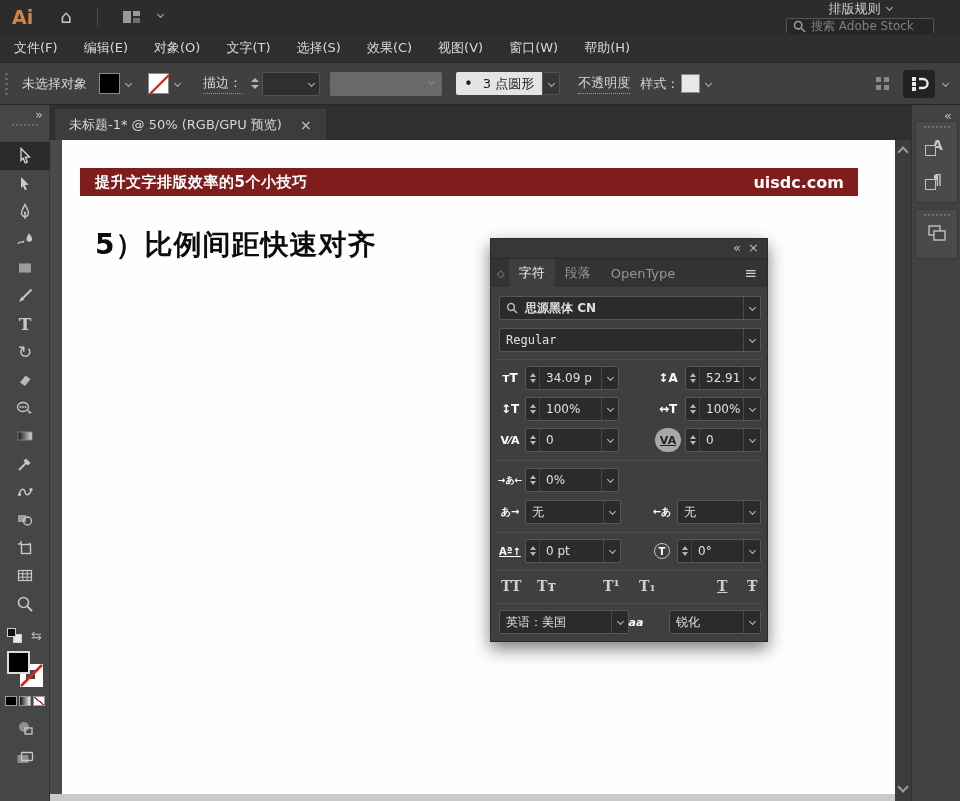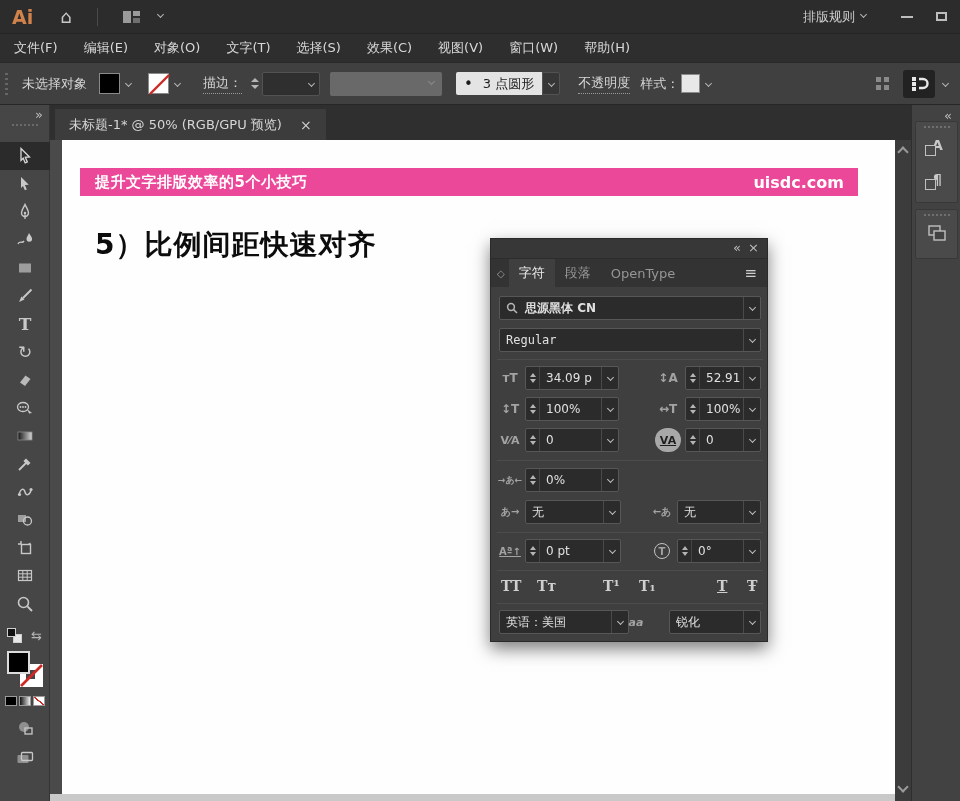--- a/index.html
+++ b/index.html
@@ -10,21 +10,21 @@
     color:#d6d6d6; font-size:13px; -webkit-font-smoothing:antialiased;
   }
   
   .appbar { position:absolute; left:0; top:0; width:960px; height:33px; background:#2c2c2c; display:flex; align-items:center;gap:11px; }
   .ai-logo { color:#d2824b; font-weight:bold; font-size:19px; margin-left:12px; letter-spacing:0; }
   .home-ic { color:#c8c8c8; font-size:18px; margin-left:16px; }
   .vdiv { width:1px; height:18px; background:#4a4a4a; margin:0 14px; }
   .ws-ic svg { display:block; }
   .chv { width:7px; height:7px; border-right:2px solid #b5b5b5; border-bottom:2px solid #b5b5b5; transform:rotate(45deg); display:inline-block; margin:-4px 0 0 8px; }
   .chv.sm { width:5px; height:5px; border-width:1.5px; margin-left:6px; }
-  .appbar-right { position:absolute; right:0; top:0; height:33px; display:flex; align-items:center; }
+  .appbar-right { position:absolute; right:0; top:0; height:33px; display:flex; align-items:center;flex-direction:column; }
   .ws-switcher { display:flex; align-items:center; color:#cfcfcf; margin-right:26px; cursor:default; }
   .searchbox { width:148px; height:22px; background:#262626; border:1px solid #555; border-radius:2px; display:flex; align-items:center; padding:0 6px; margin-right:26px; }
   .searchbox input { background:transparent; border:0; outline:0; color:#8a8a8a; font-size:12px; width:110px; margin-left:5px; font-family:inherit; }
   .searchbox input::placeholder { color:#7e7e7e; }
   .winbtn { width:30px; height:24px; display:flex; align-items:center; justify-content:center; margin-right:4px; }
   .minbar { width:12px; height:2px; background:#bdbdbd; display:block; }
   .maxbox { width:11px; height:9px; border:2px solid #bdbdbd; display:block; }
   
   .menubar { position:absolute; left:0; top:33px; width:960px; height:29px; background:#2e2e2e; border-top:1px solid #242424; display:flex; align-items:center; gap:26px; padding-left:14px; color:#d8d8d8; }
   .menubar span { cursor:default; }
@@ -69,21 +69,21 @@
   .minirow b { width:12px; height:10px; border:1px solid #9a9a9a; display:block; }
   .swaprow { display:flex; align-items:center; justify-content:space-between; padding:0 7px; margin-top:10px; }
   .mini-fs { position:relative; width:15px; height:15px; }
   .mini-fs i { position:absolute; width:9px; height:9px; border:1px solid #cfcfcf; }
   .mini-fs .b { left:0; top:0; background:#111; z-index:2; }
   .mini-fs .w { right:0; bottom:0; background:#e8e8e8; }
   
   .canvas { position:absolute; left:50px; top:140px; width:845px; height:661px; background:#4a4a4a; }
   .artboard { position:absolute; left:12px; top:0; width:833px; height:654px; background:#fefefe; overflow:hidden; }
   .hscroll { position:absolute; left:0; bottom:0; width:845px; height:7px; background:#c9c9c9; }
-  .banner { position:absolute; left:18px; top:28px; width:778px; height:28px; background:#ec4899; display:flex; align-items:center; }
+  .banner { position:absolute; left:18px; top:28px; width:778px; height:28px; background:#7f1d1d; display:flex; align-items:center; }
   .banner .bl { color:#fff; font-weight:bold; font-size:15px; margin-left:15px; letter-spacing:.5px; }
   .banner .br { color:#fff; font-weight:bold; font-size:16px; margin-left:auto; margin-right:14px; font-family:"DejaVu Sans","Liberation Sans",sans-serif; }
   .heading { position:absolute; left:33px; top:86px; color:#0c0c0c; font-weight:bold; font-size:28px; letter-spacing:1px; }
   .bodytext { position:absolute; left:63px; top:218px; color:#121212; font-size:26px; line-height:46px; letter-spacing:2px; }
   
   .vscroll { position:absolute; left:895px; top:140px; width:16px; height:661px; background:#3c3c3c; }
   .arr { position:absolute; left:4px; width:8px; height:8px; border-right:2px solid #9a9a9a; border-bottom:2px solid #9a9a9a; }
   .arr.up { top:8px; transform:rotate(-135deg); }
   .arr.dn { bottom:10px; transform:rotate(45deg); }
   .dock { position:absolute; left:911px; top:105px; width:49px; height:696px; background:#424242; border-left:1px solid #2e2e2e; }
@@ -103,21 +103,21 @@
   .ptab { display:flex; align-items:center; padding:0 10px; color:#969696; font-size:13px; }
   .ptab.active { background:#3f3f3f; color:#ececec; }
   .hmb { margin-left:auto; margin-right:10px; align-self:center; color:#cfcfcf; font-size:15px; }
   .combo { position:absolute; height:24px; background:#2b2b2b; border:1px solid #575757; border-radius:2px; display:flex; align-items:center; color:#e0e0e0; font-size:12px; }
   .combo .val { flex:1; padding-left:6px; white-space:nowrap; overflow:hidden; }
   .combo .cbox { width:17px; align-self:stretch; display:flex; align-items:center; justify-content:center; border-left:1px solid #4a4a4a; }
   .combo .chv2 { width:5px; height:5px; border-right:1.5px solid #bdbdbd; border-bottom:1.5px solid #bdbdbd; transform:rotate(45deg); margin-top:-2px; }
   .combo .stp2 { display:flex; flex-direction:column; align-items:center; gap:2px; width:14px; border-right:1px solid #444; align-self:stretch; justify-content:center; }
   .stp2 .tu { width:0;height:0;border-left:3.5px solid transparent;border-right:3.5px solid transparent;border-bottom:4px solid #b5b5b5; }
   .stp2 .td { width:0;height:0;border-left:3.5px solid transparent;border-right:3.5px solid transparent;border-top:4px solid #b5b5b5; }
-  .fic { position:absolute; width:26px; height:24px; display:flex; align-items:center; justify-content:center; color:#a3a3a3; font-size:12px; font-weight:bold; white-space:nowrap; }
+  .fic { position:absolute; width:26px; height:24px; display:flex; align-items:center; justify-content:center; color:#ffffff; font-size:12px; font-weight:bold; white-space:nowrap; }
   .fic.hl { background:#a8a8a8; color:#1f1f1f; border-radius:12px; text-decoration:underline; }
   .fic.circ span { width:16px; height:16px; border:1.5px solid #c3c3c3; border-radius:50%; display:flex; align-items:center; justify-content:center; font-size:10px; }
   .pdiv { position:absolute; left:6px; width:266px; height:1px; background:#4c4c4c; }
   .casebtn { position:absolute; color:#cfcfcf; font-weight:bold; font-size:14px; font-family:"DejaVu Serif","Liberation Serif",serif; }
   .casebtn.ul { text-decoration:underline; }
   .mag { display:block; }
 </style>
 </head>
 <body>
 
@@ -134,20 +134,27 @@
           <rect x="10" y="8" width="7" height="5" fill="#6f6f6f"></rect>
         </svg>
     </span>
     <span class="chv sm"></span>
 
     <div class="appbar-right">
       <span class="ws-switcher">
         <span>排版规则</span>
         <span class="chv sm"></span>
       </span>
+      <div class="searchbox">
+        <svg class="mag" width="13" height="13" viewBox="0 0 13 13">
+            <circle cx="5.2" cy="5.2" r="3.7" fill="none" stroke="#9a9a9a" stroke-width="1.6"></circle>
+            <line x1="8.2" y1="8.2" x2="12" y2="12" stroke="#9a9a9a" stroke-width="1.6"></line>
+          </svg>
+        <input placeholder="搜索 Adobe Stock" style="">
+      </div>
       <span class="winbtn">
           <i class="minbar"></i>
         </span>
       <span class="winbtn">
           <i class="maxbox"></i>
         </span>
     </div>
   </div>
 
   <div class="menubar">

